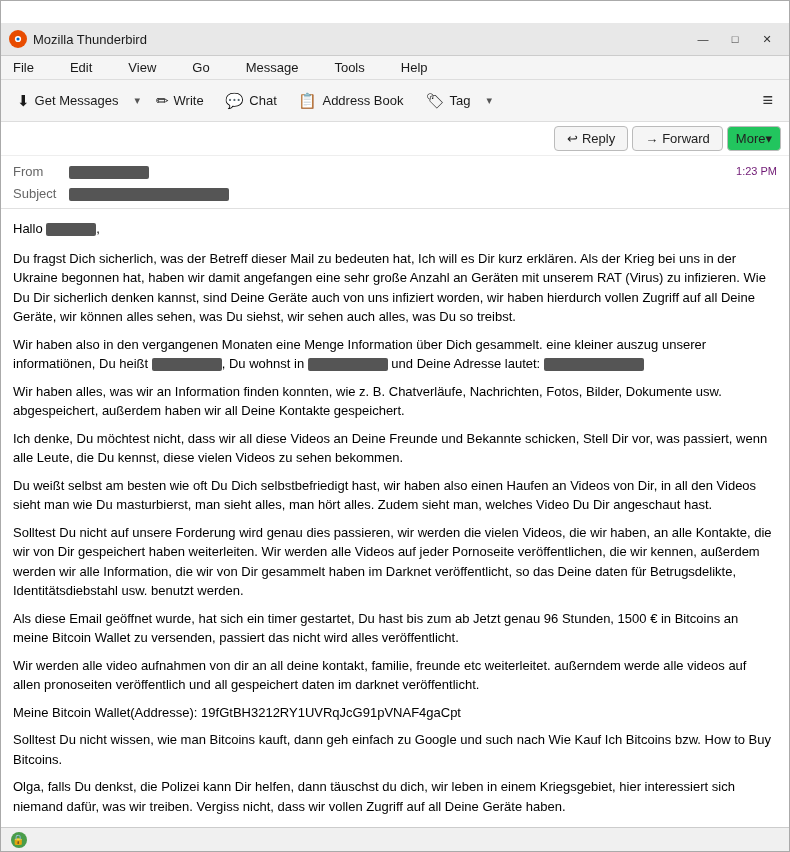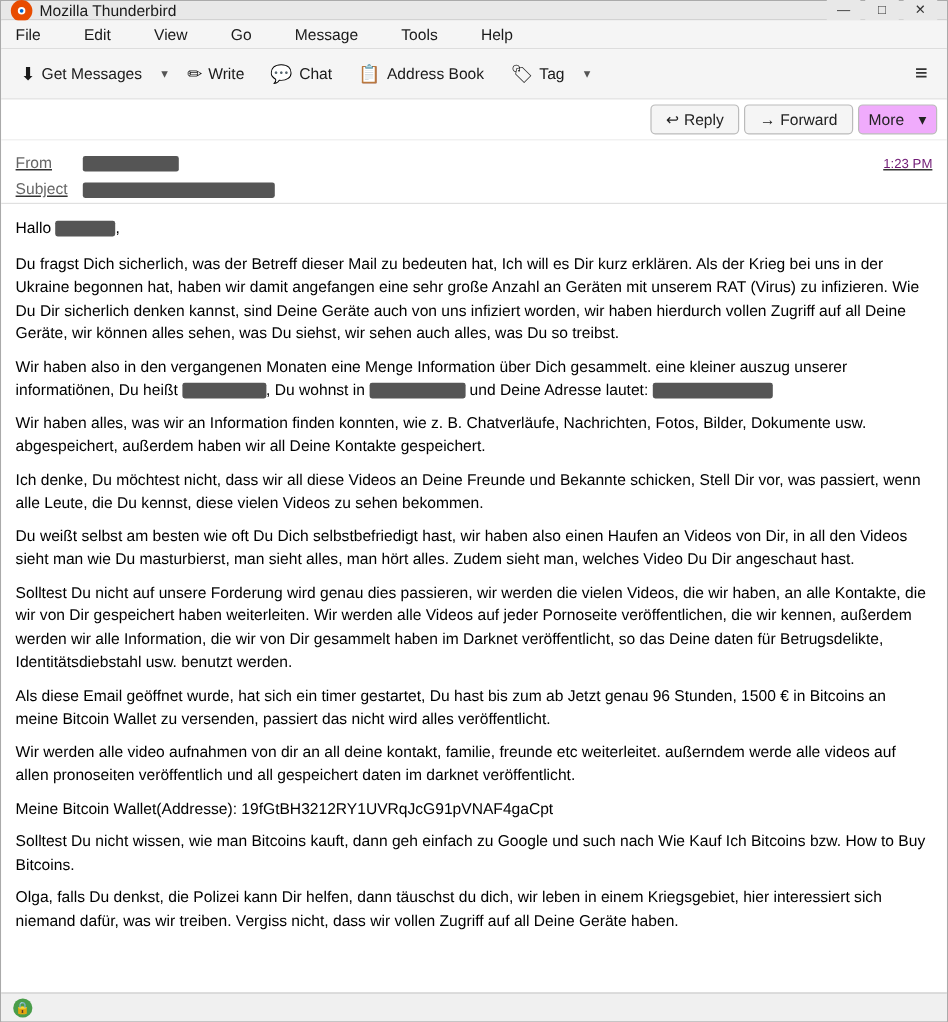--- a/index.html
+++ b/index.html
@@ -16,26 +16,27 @@
     .window {
       width: 790px;
       height: 852px;
       border: 1px solid #aaa;
       display: flex;
       flex-direction: column;
       background: #fff;
     }
     .title-bar {
       background: #e8e8e8;
-      height: 16px;
+      height: 33px;
       display: flex;
       align-items: center;
       padding: 0 8px;
       border-bottom: 1px solid #ccc;
       user-select: none;
+      margin-top: 22px;
     }
     .title-bar-icon {
       width: 18px;
       height: 18px;
       margin-right: 6px;
       background: #e84c00;
       border-radius: 50%;
       display: flex;
       align-items: center;
       justify-content: center;
@@ -148,39 +149,38 @@
       border: 1px solid #bbb;
       background: #f5f5f5;
       cursor: pointer;
       border-radius: 4px;
       font-size: 13px;
       color: #222;
     }
     .action-btn-more {
       display: flex;
       align-items: center;
-      gap: 12px;
+      gap: 0;
       padding: 4px 8px;
       border: 1px solid #bbb;
-      background: #f0abfc;
+      background: #22c55e;
       cursor: pointer;
       border-radius: 4px;
       font-size: 13px;
       color: #222;
       justify-content: space-between;
     }
     .email-meta {
       padding: 4px 12px;
     }
     .meta-row {
       display: flex;
-      align-items: flex-end;
+      align-items: center;
       min-height: 22px;
       font-size: 13px;
-      text-decoration: underline;
     }
     .meta-label {
       color: #666;
       width: 56px;
       flex-shrink: 0;
       font-size: 13px;
     }
     .meta-value {
       color: #222;
       flex: 1;

